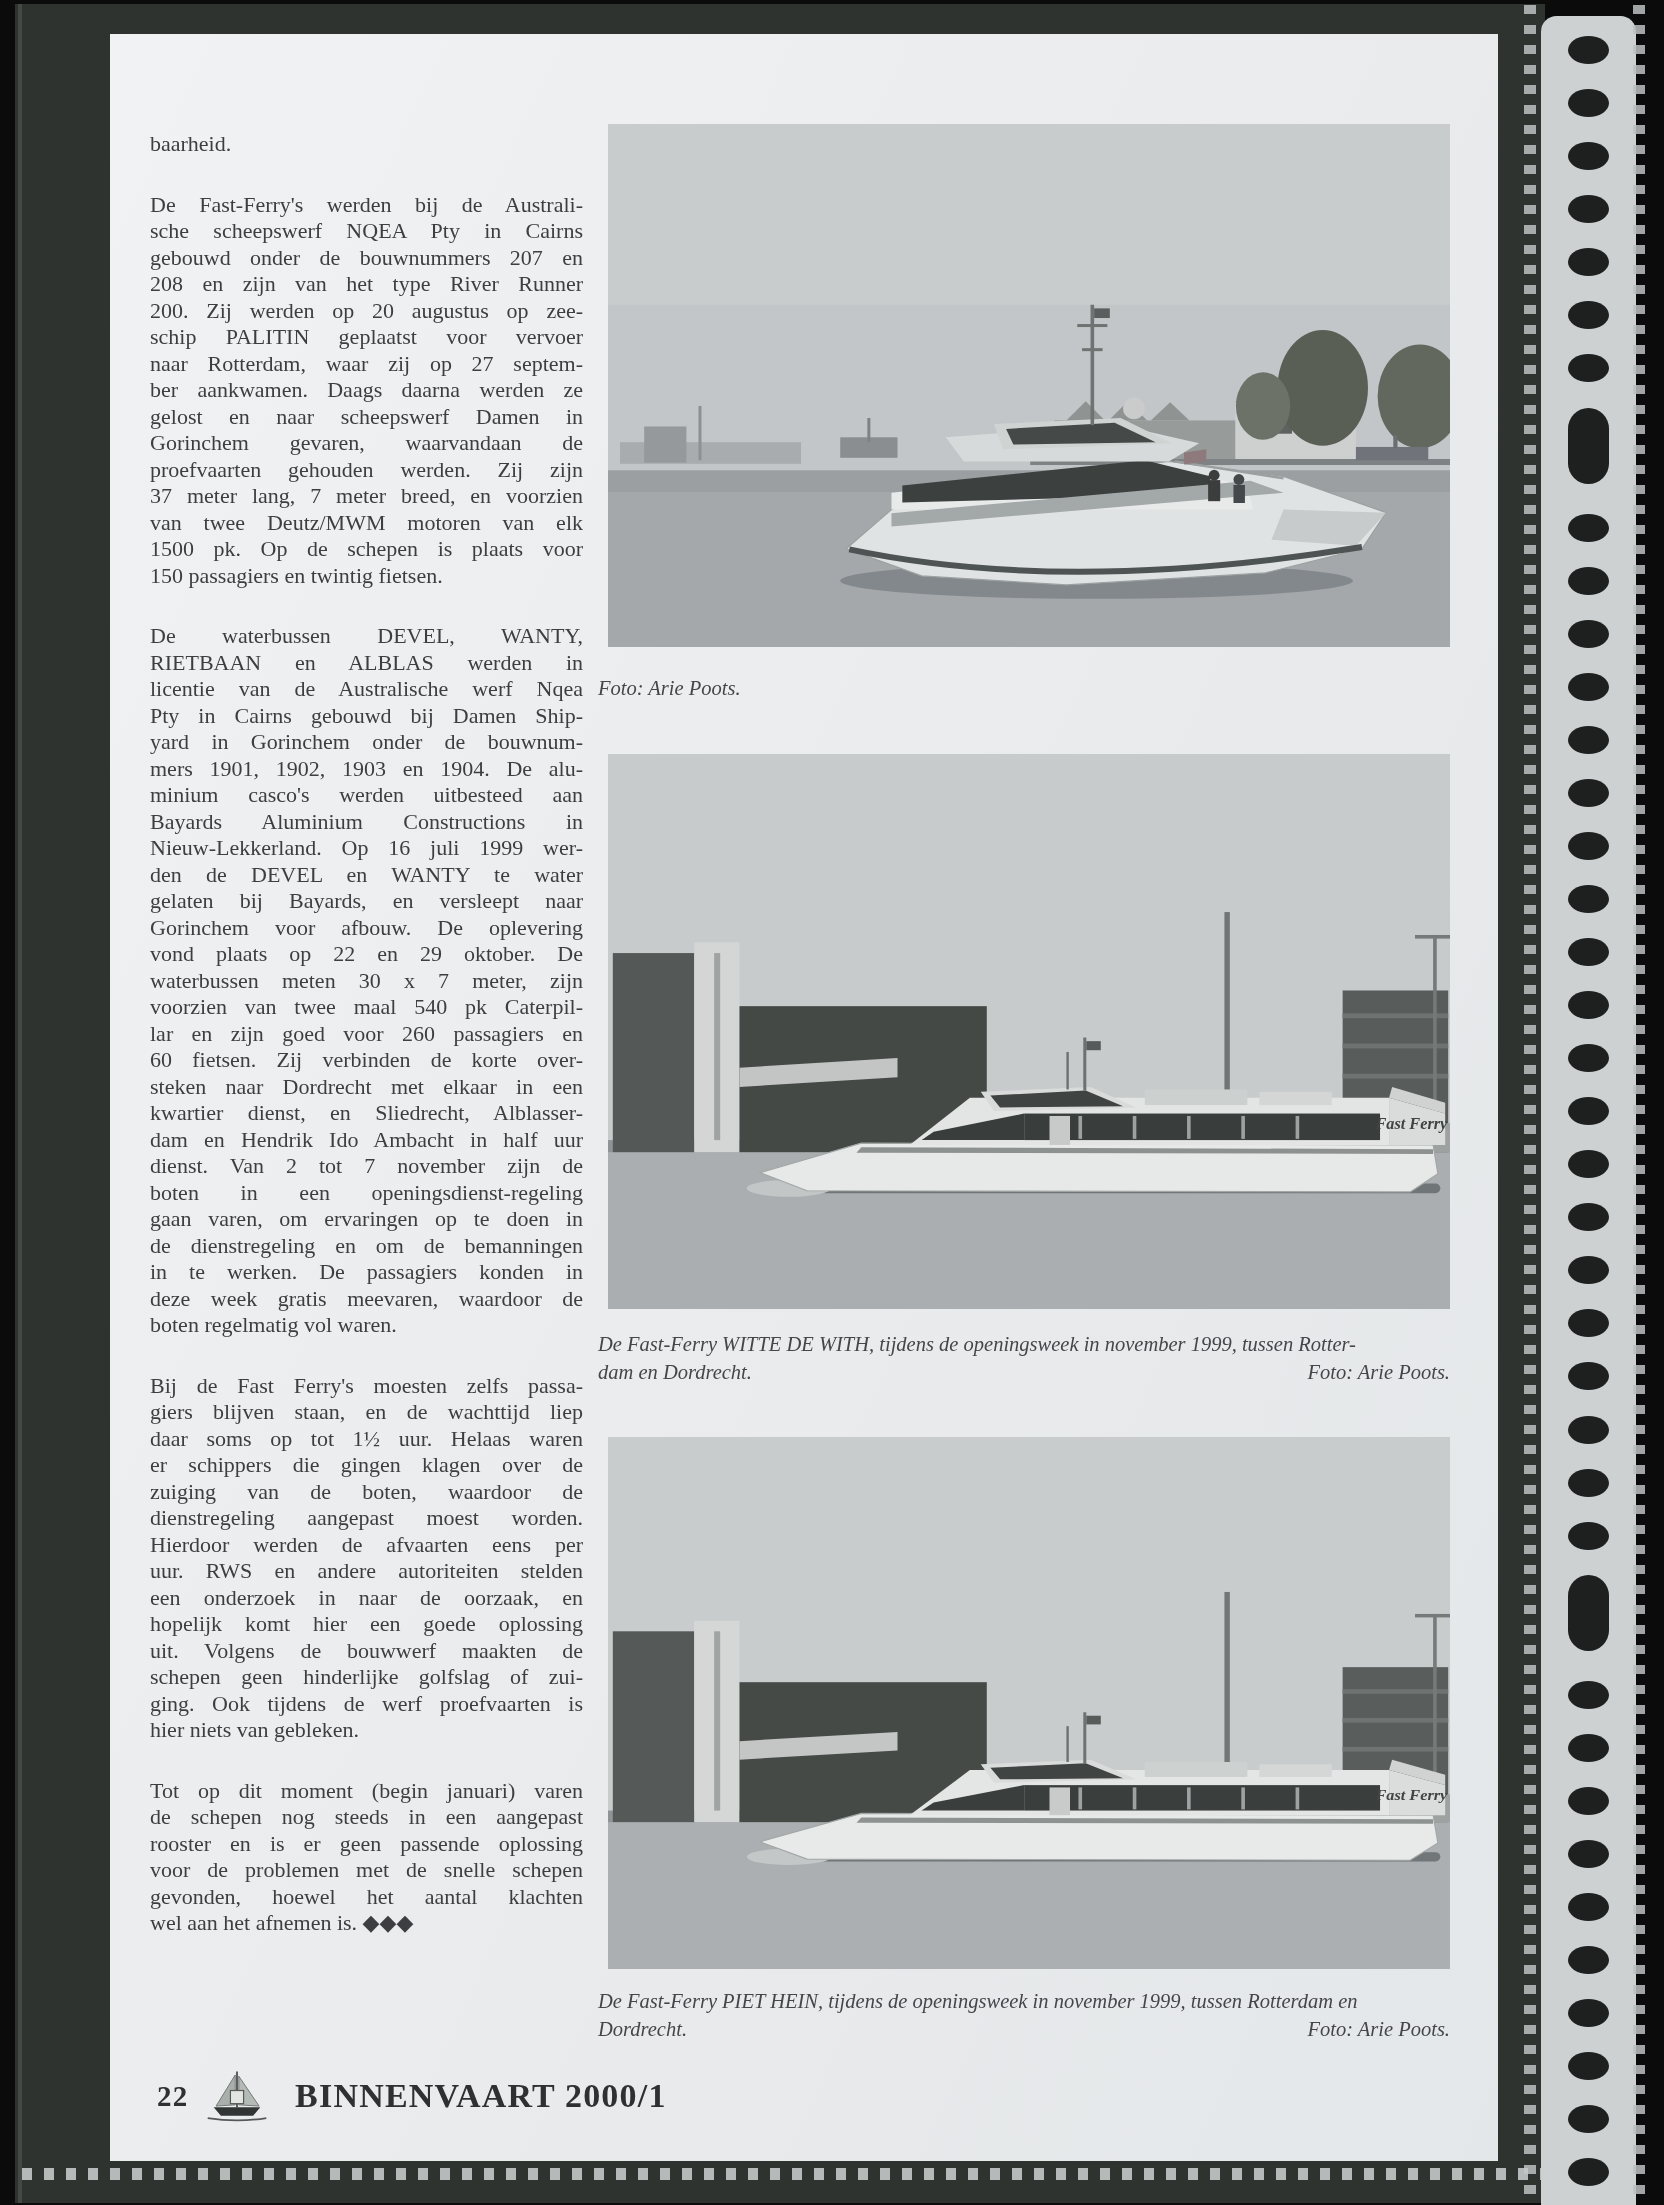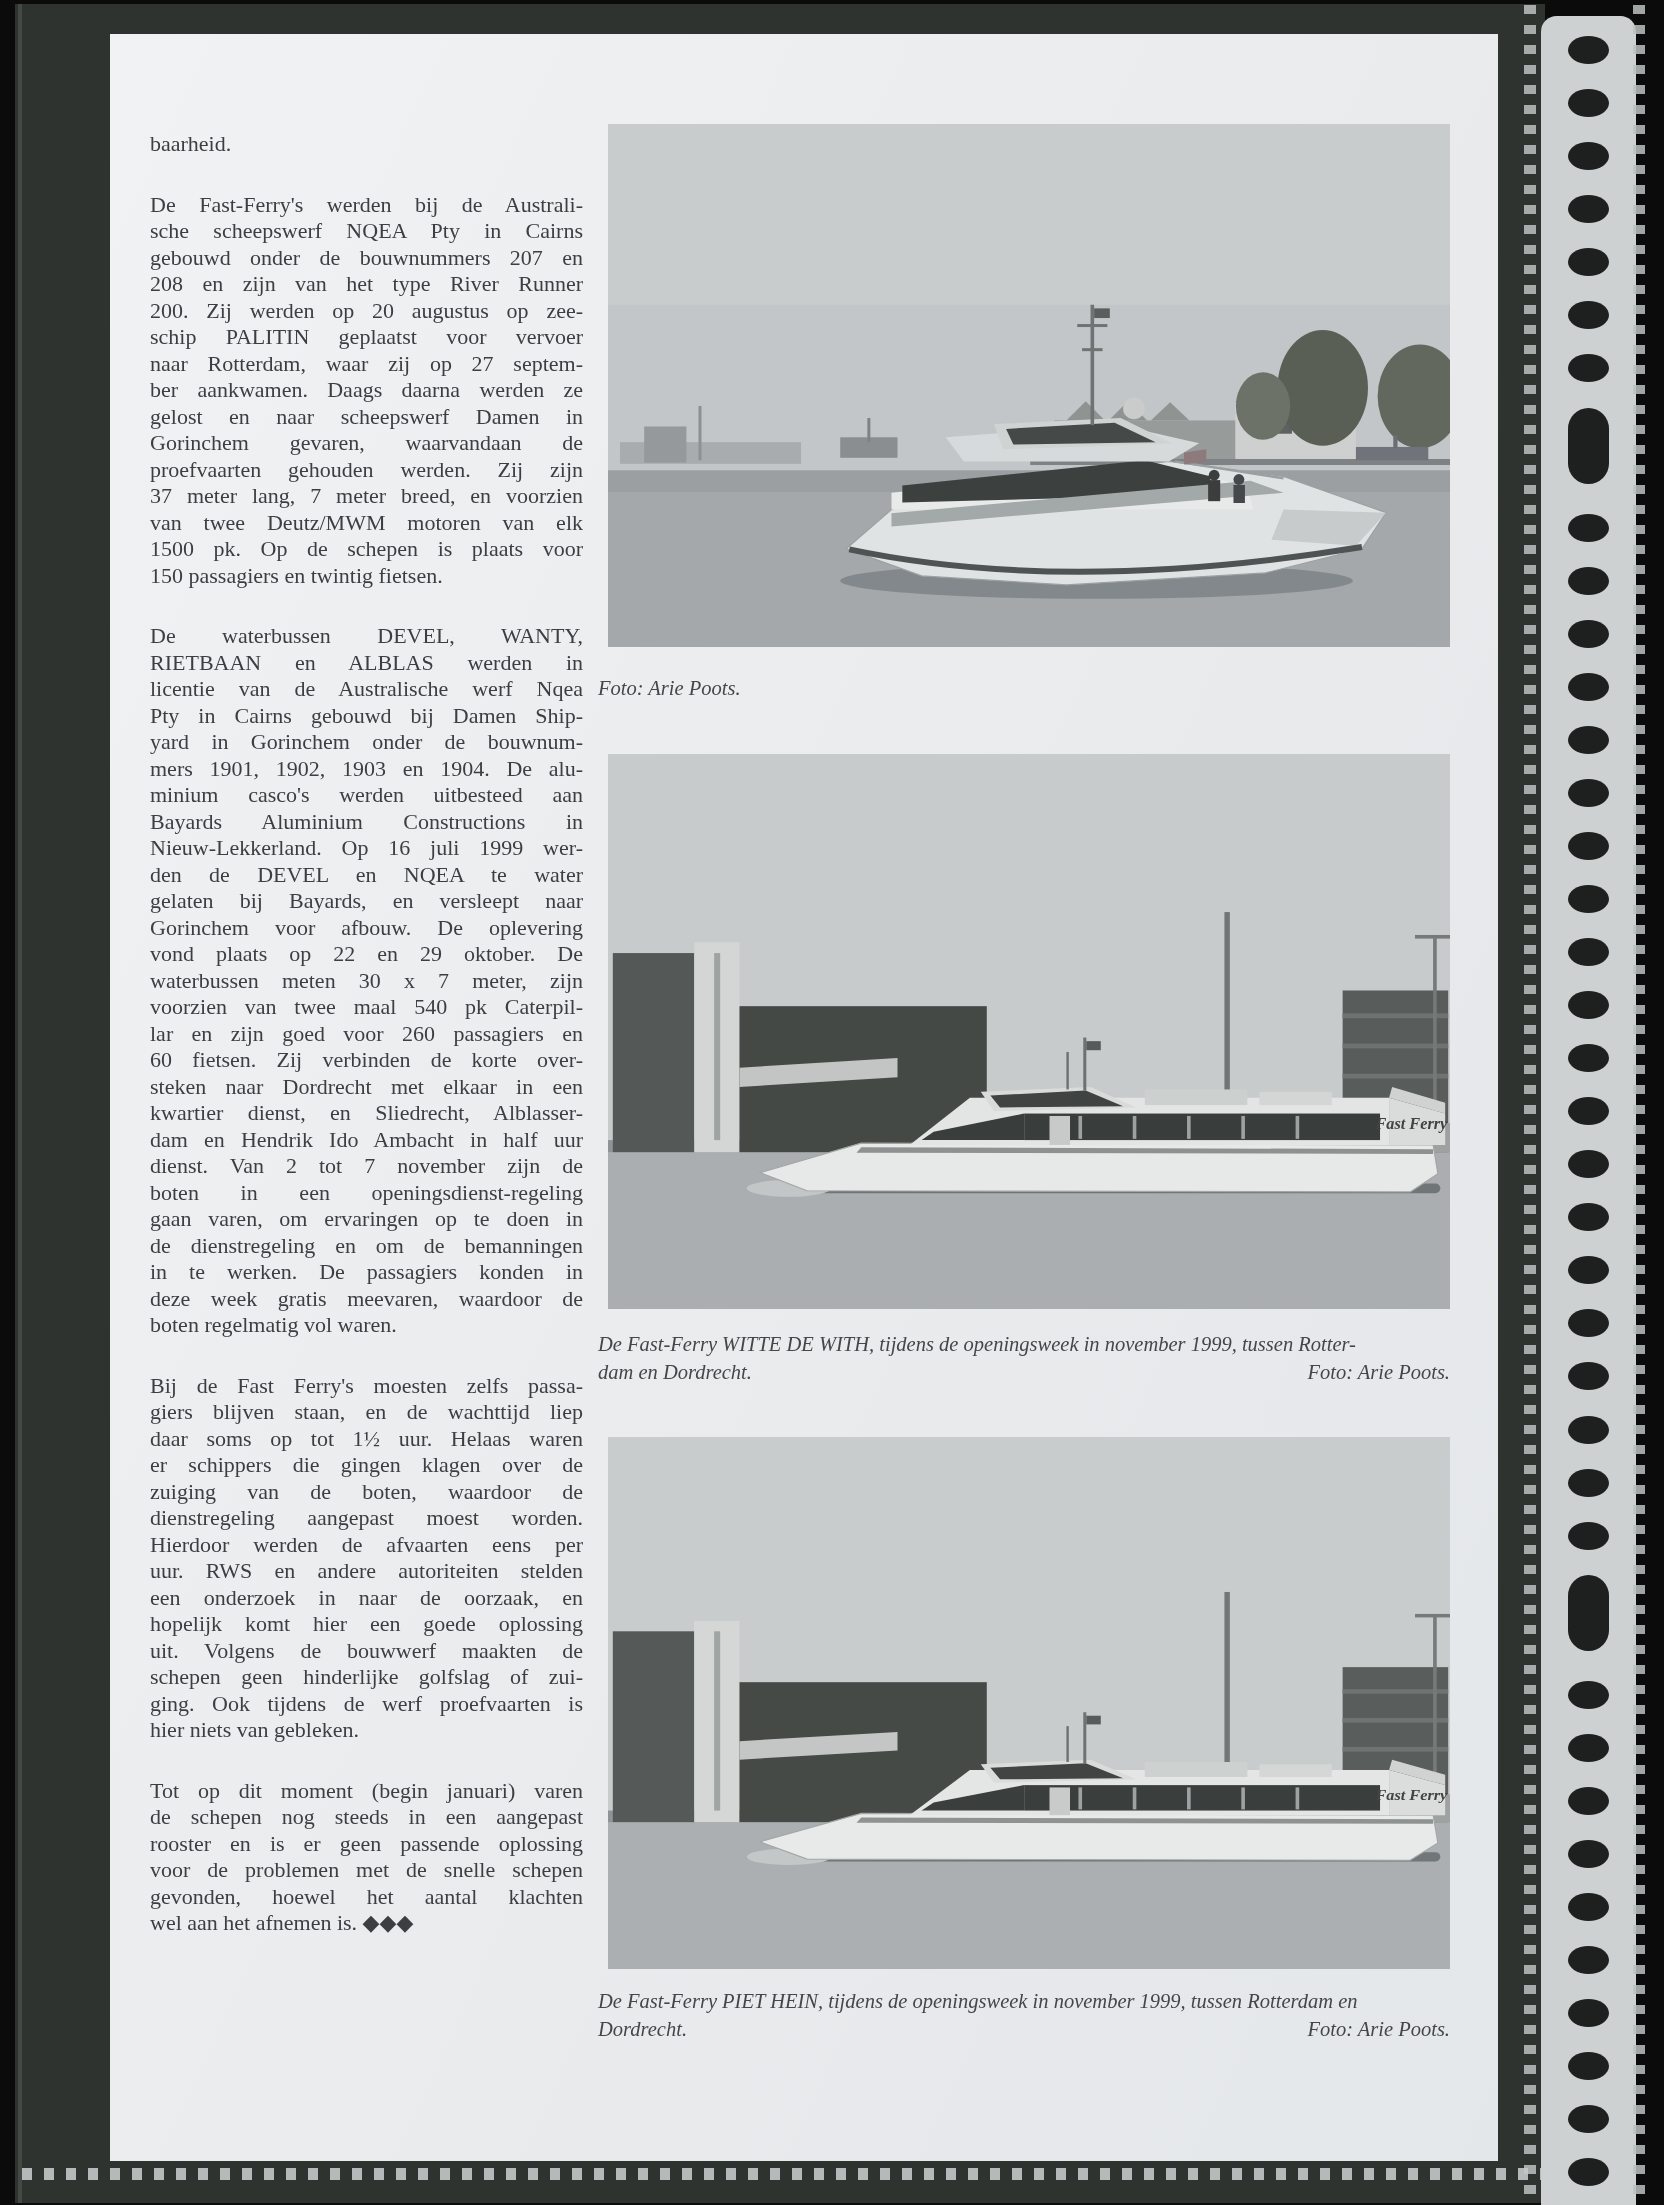--- a/index.html
+++ b/index.html
@@ -84,21 +84,21 @@
       <div class="para">
         <div class="line">De waterbussen DEVEL, WANTY,</div>
         <div class="line">RIETBAAN en ALBLAS werden in</div>
         <div class="line">licentie van de Australische werf Nqea</div>
         <div class="line">Pty in Cairns gebouwd bij Damen Ship-</div>
         <div class="line">yard in Gorinchem onder de bouwnum-</div>
         <div class="line">mers 1901, 1902, 1903 en 1904. De alu-</div>
         <div class="line">minium casco's werden uitbesteed aan</div>
         <div class="line">Bayards Aluminium Constructions in</div>
         <div class="line">Nieuw-Lekkerland. Op 16 juli 1999 wer-</div>
-        <div class="line">den de DEVEL en NQEA te water</div>
+        <div class="line">den de DEVEL en WANTY te water</div>
         <div class="line">gelaten bij Bayards, en versleept naar</div>
         <div class="line">Gorinchem voor afbouw. De oplevering</div>
         <div class="line">vond plaats op 22 en 29 oktober. De</div>
         <div class="line">waterbussen meten 30 x 7 meter, zijn</div>
         <div class="line">voorzien van twee maal 540 pk Caterpil-</div>
         <div class="line">lar en zijn goed voor 260 passagiers en</div>
         <div class="line">60 fietsen. Zij verbinden de korte over-</div>
         <div class="line">steken naar Dordrecht met elkaar in een</div>
         <div class="line">kwartier dienst, en Sliedrecht, Alblasser-</div>
         <div class="line">dam en Hendrik Ido Ambacht in half uur</div>
@@ -307,20 +307,33 @@
   </div>
 
   <div class="caption caption-3">
     <div>De Fast-Ferry PIET HEIN, tijdens de openingsweek in november 1999, tussen Rotterdam en</div>
     <div class="cap-row">
       <span>Dordrecht.</span>
       <span>Foto: Arie Poots.</span>
     </div>
   </div>
 
+  <div class="footer">
+    <span class="page-num">22</span>
+    <svg class="footer-logo" viewBox="0 0 110 92">
+      <line x1="55" y1="4" x2="55" y2="64" stroke="#4a4f4c" stroke-width="3"></line>
+      <polygon points="52,10 52,60 20,62" fill="#a9afab" stroke="#6a6f6c" stroke-width="1.5"></polygon>
+      <polygon points="58,12 58,60 92,62" fill="#b4bab6" stroke="#6a6f6c" stroke-width="1.5"></polygon>
+      <rect x="44" y="36" width="22" height="22" fill="#e3e5e4" stroke="#555a57" stroke-width="2"></rect>
+      <polygon points="16,64 94,64 82,78 28,78" fill="#31 3533" opacity="0"></polygon>
+      <polygon points="16,64 94,64 82,78 28,78" fill="#313533"></polygon>
+      <path d="M6,82 Q55,90 104,82" stroke="#555a57" stroke-width="3" fill="none"></path>
+    </svg>
+    <span class="mag-title">BINNENVAART 2000/1</span>
+  </div>
 
   <div class="binder-strip"></div>
   <div style="position:absolute;left:1541px;top:0;width:95px;height:2205px;">
       <div class="hole" style="top: 36px;"></div>
       <div class="hole" style="top: 89px;"></div>
       <div class="hole" style="top: 142px;"></div>
       <div class="hole" style="top: 195px;"></div>
       <div class="hole" style="top: 248px;"></div>
       <div class="hole" style="top: 301px;"></div>
       <div class="hole" style="top: 354px;"></div>

